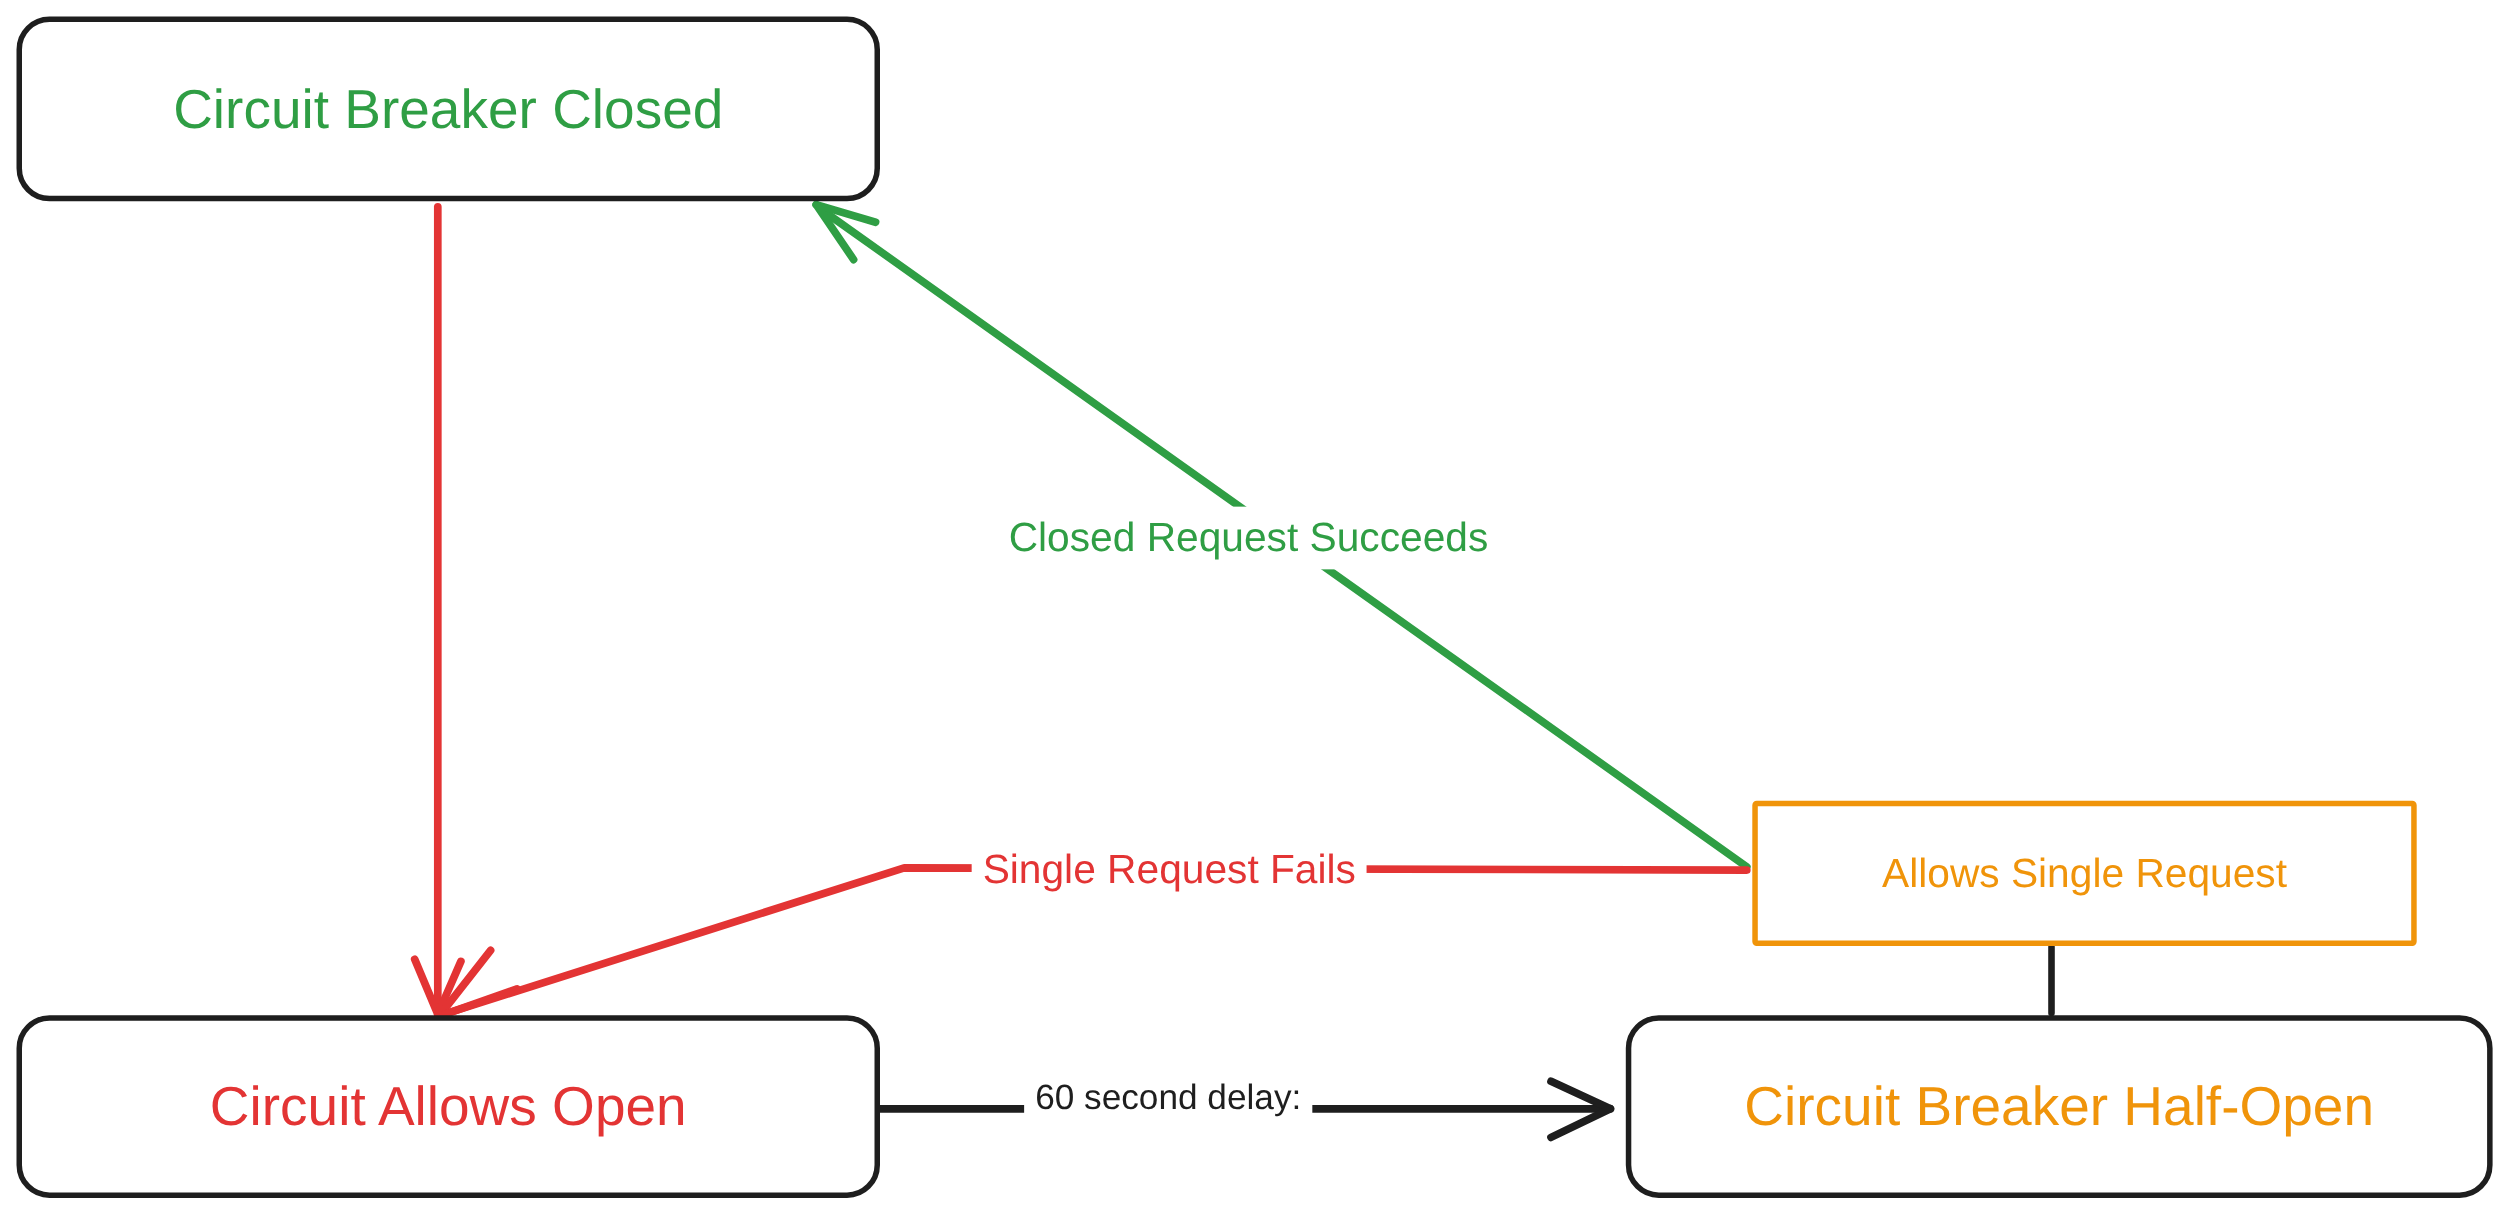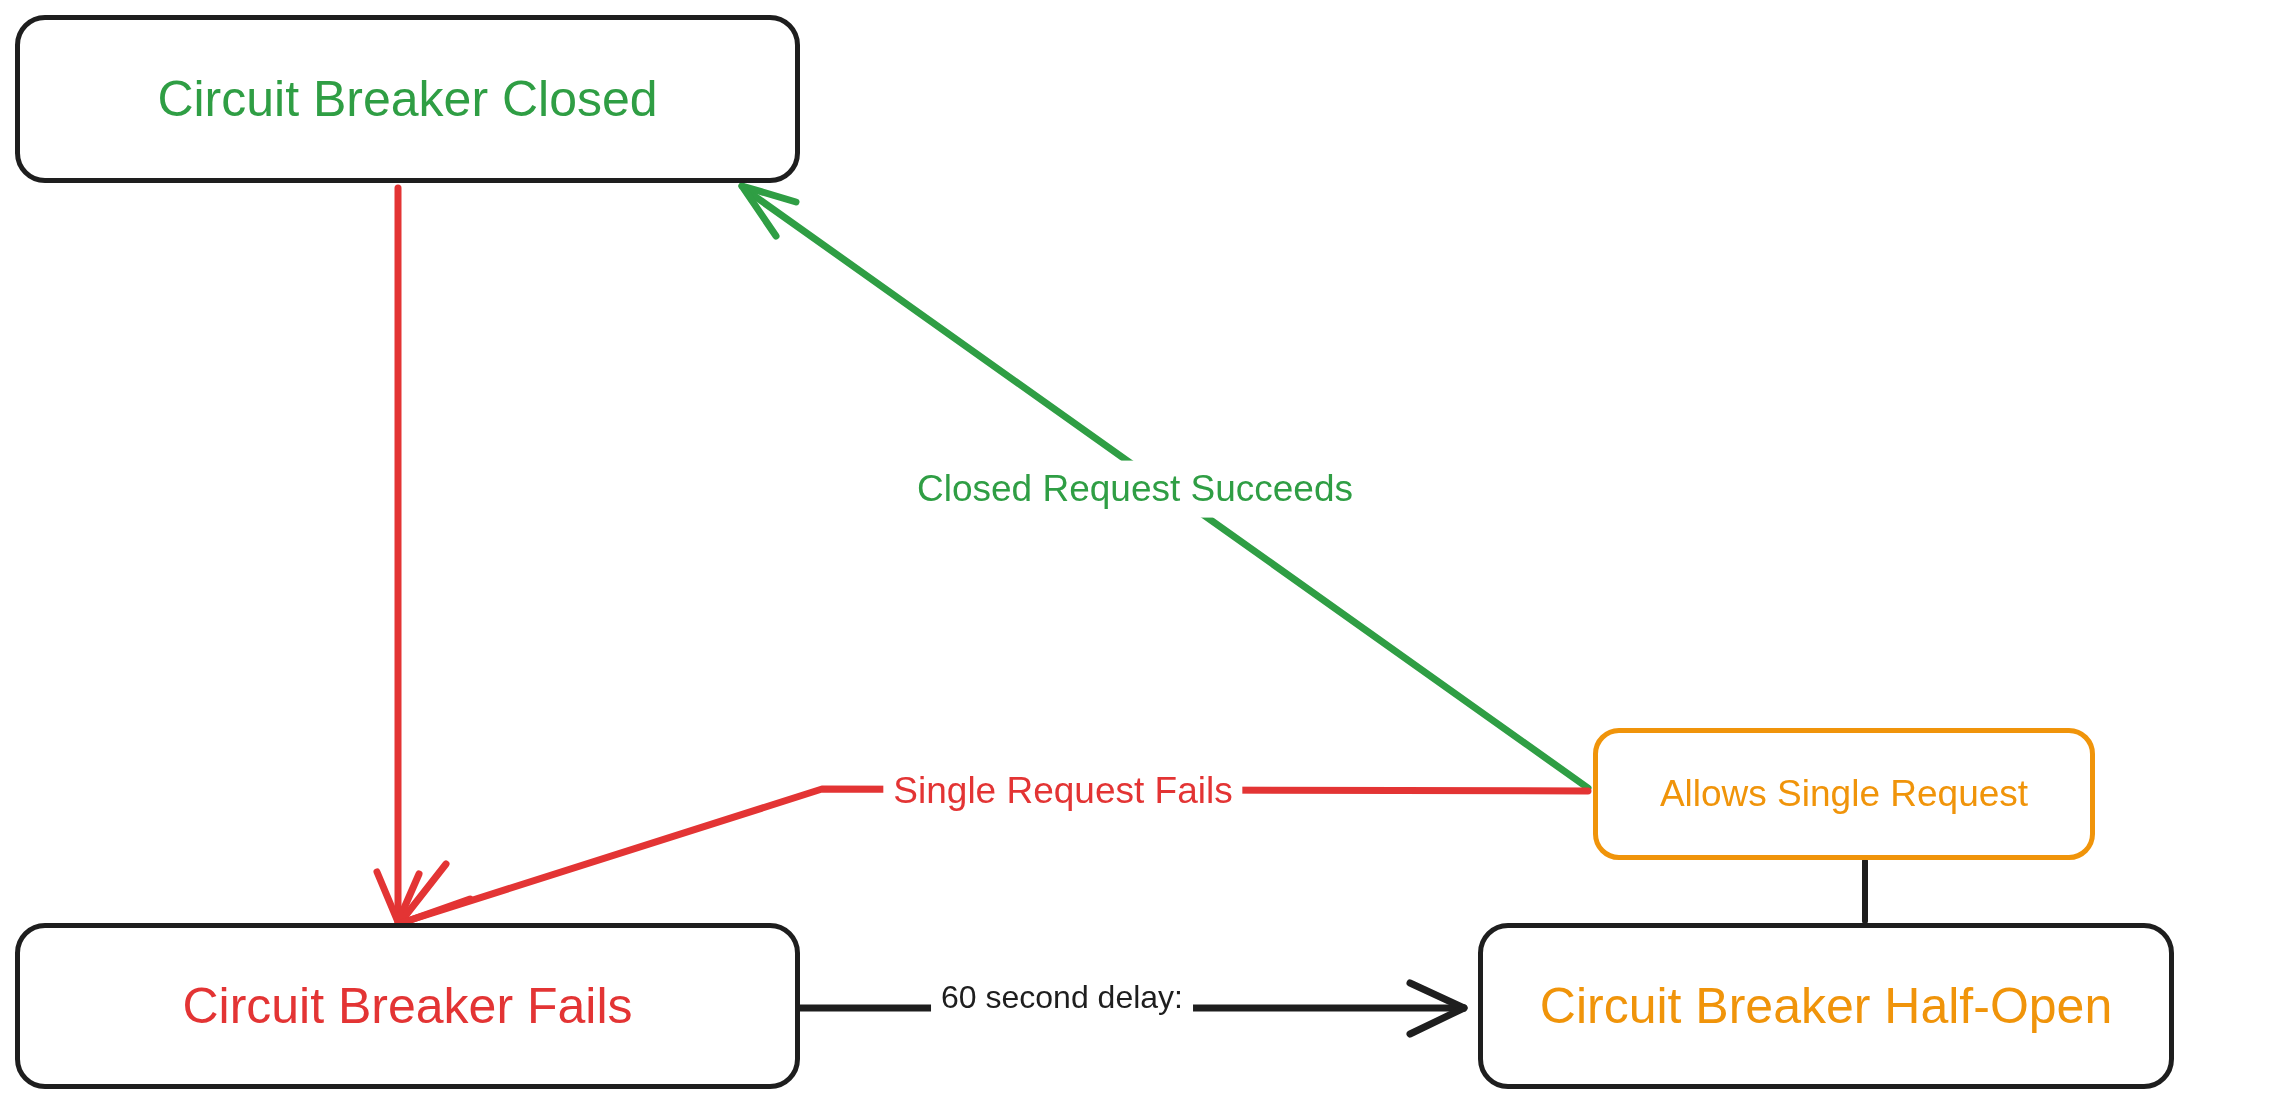--- a/index.html
+++ b/index.html
@@ -20,24 +20,24 @@
   .stroke-ink    { stroke: var(--ink); }
 
   .node {
     position: absolute; background: #ffffff;
     display: flex; align-items: center; justify-content: center;
     text-align: center;
   }
   .node.big { border: 5px solid var(--ink); border-radius: 30px; font-size: 50px; }
   .node-closed   { left: 15px;   top: 15px;  width: 785px; height: 168px; color: var(--green); justify-content: center; }
   .node-open     { left: 15px;   top: 923px; width: 785px; height: 166px; color: var(--red); }
-  .node-halfopen { left: 1478px; top: 923px; width: 696px; height: 166px; color: var(--orange); }
+  .node-halfopen { left: 1478px; top: 923px; width: 788px; height: 166px; color: var(--orange); }
   .node-allows {
-    left: 1593px; top: 728px; width: 502px; height: 132px;
-    border: 5px solid var(--orange); border-radius: 26px;
+    left: 1593px; top: 728px; width: 604px; height: 132px;
+    border: 5px solid var(--orange); border-radius: 4px;
     font-size: 37px; color: var(--orange);
   }
 
   .edge-label {
     position: absolute; background: #ffffff;
     transform: translate(-50%, -50%);
     text-align: center; line-height: 1.32; white-space: nowrap;
     padding: 4px 10px;
   }
   .label-trips    { left: 385px;  top: 556px;  font-size: 36px; color: var(--red); }
@@ -79,21 +79,21 @@
     <g>
       <line class="stroke-ink" x1="1865" y1="861" x2="1865" y2="921" stroke-width="6"></line>
     </g>
   </svg>
 
   <div class="node big node-closed">
     <span>Circuit Breaker Closed</span>
   </div>
 
   <div class="node big node-open">
-    <span>Circuit Breaker Fails</span>
+    <span>Circuit Allows Open</span>
   </div>
 
   <div class="node big node-halfopen">
     <span>Circuit Breaker Half-Open</span>
   </div>
 
   <div class="node node-allows">
     <span>Allows Single Request</span>
   </div>
 

